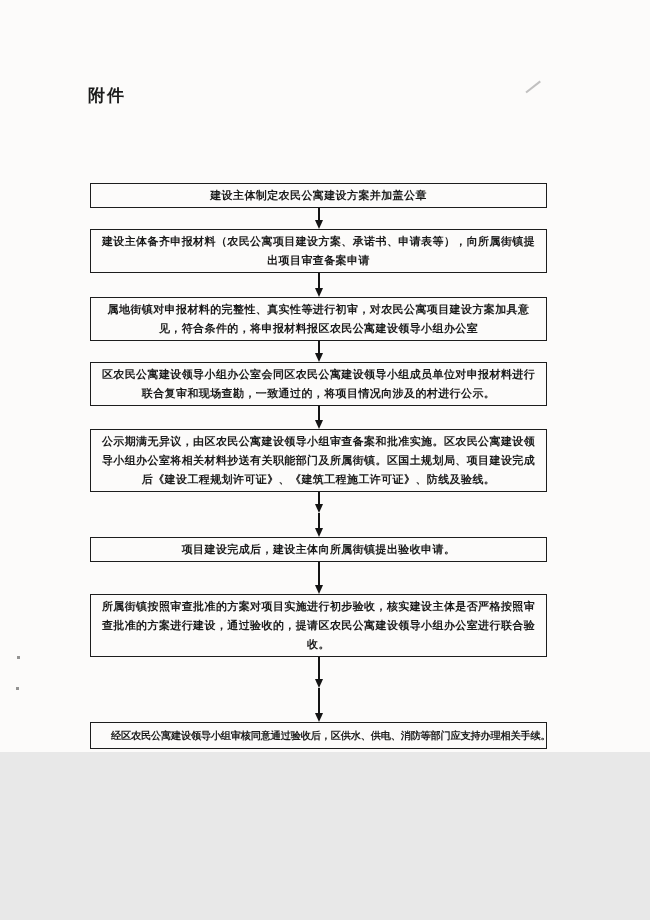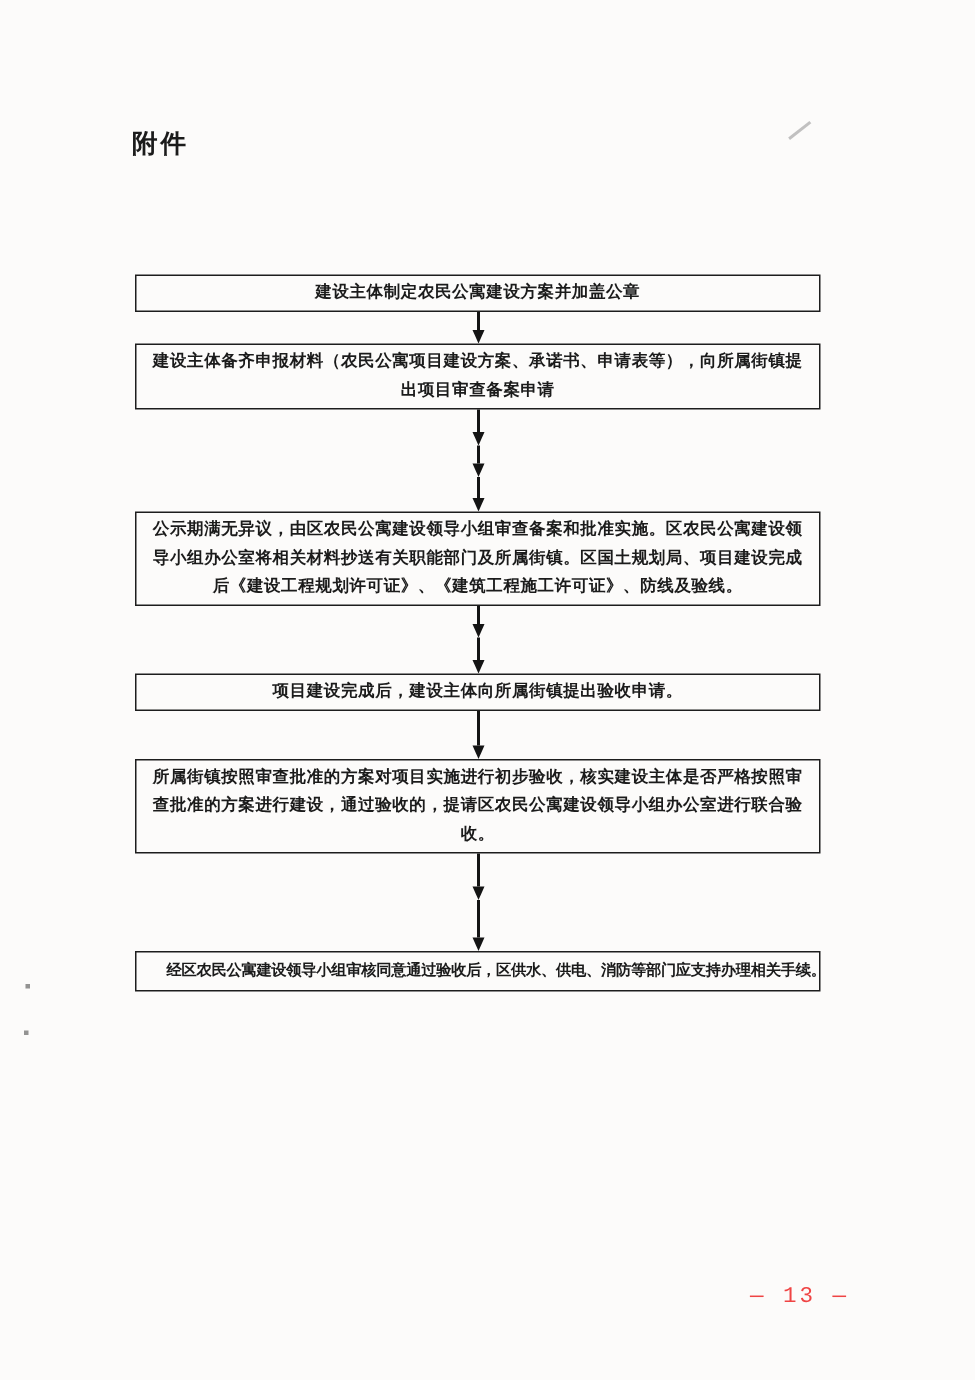--- a/index.html
+++ b/index.html
@@ -3,21 +3,21 @@
 <meta charset="utf-8">
 <style>
   html,body{margin:0;padding:0;}
   body{
     width:650px;height:920px;
     background:#e8e8e8;
     font-family:"Liberation Serif","DejaVu Serif",serif;
   }
   .page{
     position:relative;
-    width:650px;height:920px;
+    width:650px;height:752px;
     background:#fcfbfa;
     overflow:hidden;
     color:#1b1b1b;
   }
   .attach{
     position:absolute;left:88px;top:84px;
     font-size:17px;font-weight:600;letter-spacing:2px;
   }
   .title{
     position:absolute;left:0;top:116px;width:614px;
@@ -92,26 +92,28 @@
       <i class="ah"></i>
     </div>
 
     <div class="box">建设主体备齐申报材料（农民公寓项目建设方案、承诺书、申请表等），向所属街镇提出项目审查备案申请</div>
 
     <div class="arrow">
       <i class="al" style="height:15px"></i>
       <i class="ah"></i>
     </div>
 
+    <div class="box">属地街镇对申报材料的完整性、真实性等进行初审，对农民公寓项目建设方案加具意见，符合条件的，将申报材料报区农民公寓建设领导小组办公室</div>
 
     <div class="arrow">
       <i class="al" style="height:12px"></i>
       <i class="ah"></i>
     </div>
 
+    <div class="box">区农民公寓建设领导小组办公室会同区农民公寓建设领导小组成员单位对申报材料进行联合复审和现场查勘，一致通过的，将项目情况向涉及的村进行公示。</div>
 
     <div class="arrow">
       <i class="al" style="height:14px"></i>
       <i class="ah"></i>
     </div>
 
     <div class="box">公示期满无异议，由区农民公寓建设领导小组审查备案和批准实施。区农民公寓建设领导小组办公室将相关材料抄送有关职能部门及所属街镇。区国土规划局、项目建设完成后《建设工程规划许可证》、《建筑工程施工许可证》、防线及验线。</div>
 
     <div class="arrow">
       <i class="al" style="height:12px"></i>

